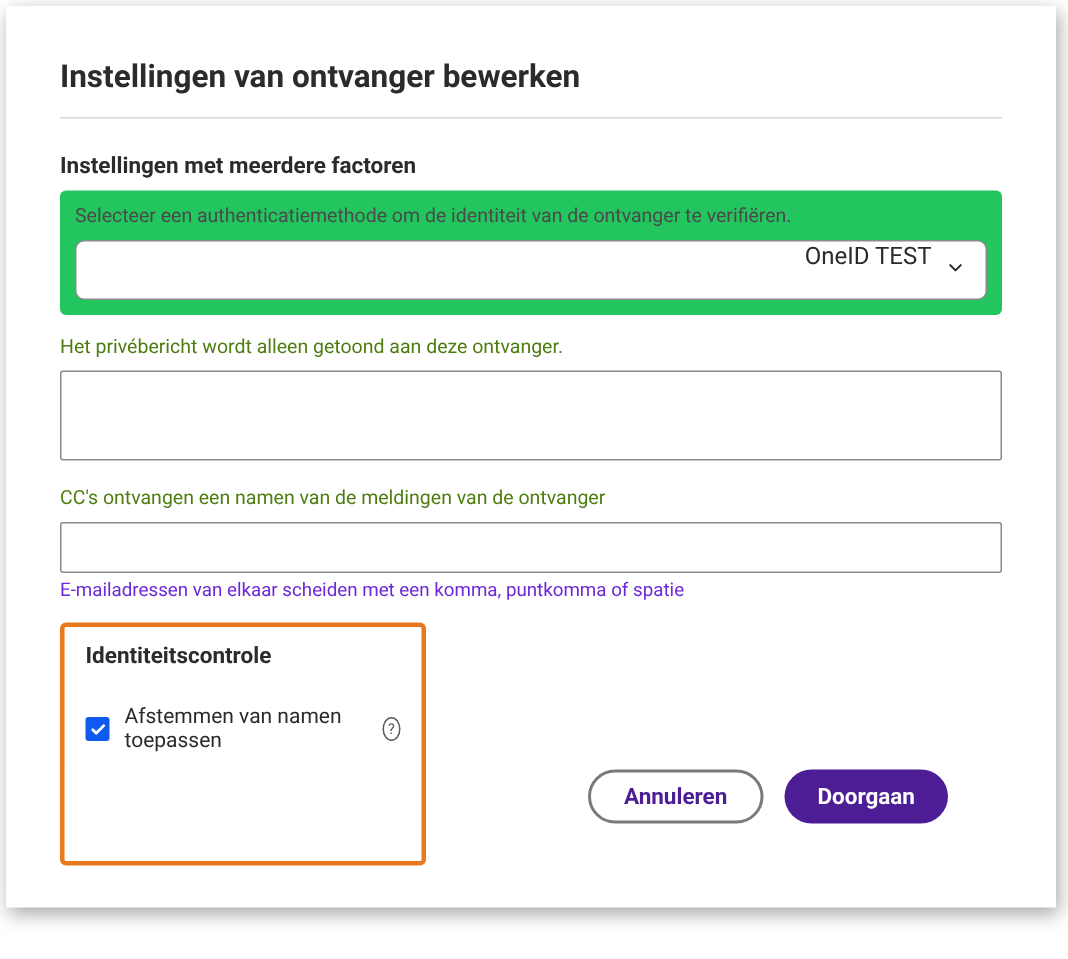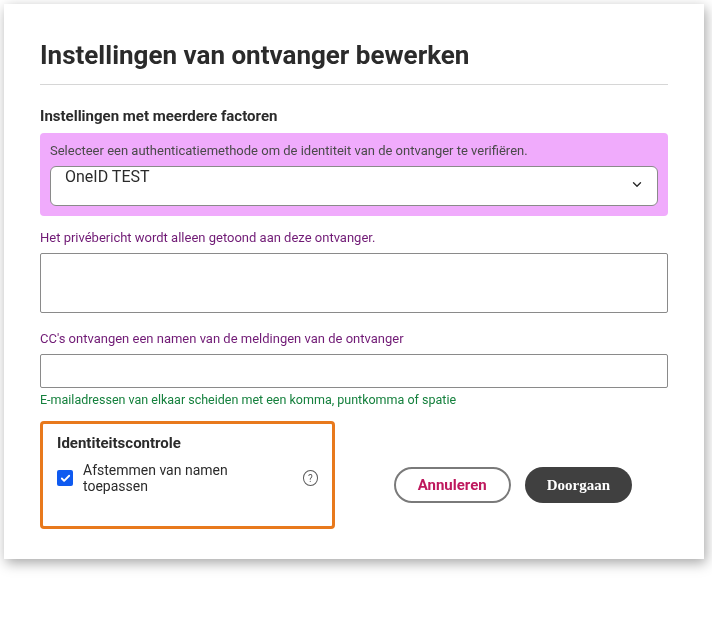--- a/index.html
+++ b/index.html
@@ -16,74 +16,75 @@
     }
     .dialog {
       width: 700px;
       margin: 4px;
       padding: 36px 36px 28px 36px;
       background: #fff;
       box-shadow: 2px 4px 12px rgba(0,0,0,0.35);
       position: relative;
     }
     .page-title {
-      font-size: 26px;
+      font-size: 21px;
       font-weight: 700;
       color: #2b2b2b;
       margin-bottom: 14px;
     }
     .hr {
       border: none;
       border-top: 1px solid #d6d6d6;
       margin-bottom: 22px;
     }
     .section-title {
       font-size: 15px;
       font-weight: 700;
       color: #2b2b2b;
       margin-bottom: 8px;
     }
     .highlight-block {
-      background: #f0abfc;
+      background: #22c55e;
       padding: 10px 10px 10px 10px;
       border-radius: 4px;
       margin-bottom: 6px;
     }
     .helper-text {
       font-size: 13px;
       color: #4a4a4a;
       margin-bottom: 8px;
     }
     .helper-text-small {
       font-size: 13px;
-      color: #701a75;
+      color: #4d7c0f;
       margin-bottom: 8px;
     }
     .helper-text-tiny {
       font-size: 12.5px;
-      color: #15803d;
+      color: #6d28d9;
       margin-top: 4px;
       margin-bottom: 14px;
     }
     .select-wrap {
       position: relative;
       width: 100%;
     }
     .select {
       width: 100%;
       height: 40px;
       padding: 0 36px 0 14px;
       font-size: 16px;
       color: #2b2b2b;
       background: #fff;
       border: 1px solid #8a8a8a;
       border-radius: 6px;
       appearance: none;
       outline: none;
       cursor: pointer;
+      text-align: right;
     }
     .chevron {
       position: absolute;
       right: 14px;
       top: 50%;
       transform: translateY(-50%);
       pointer-events: none;
     }
     .textarea {
       width: 100%;
@@ -107,29 +108,29 @@
       font-family: inherit;
       outline: none;
       background: #fff;
     }
     .field-block {
       margin-bottom: 14px;
     }
     .orange-box {
       border: 3px solid #e8791c;
       border-radius: 4px;
-      padding: 10px 14px 32px 14px;
-      width: 295px;
+      padding: 10px 14px 72px 14px;
+      width: 244px;
       position: relative;
     }
     .checkbox-row {
       display: flex;
       align-items: center;
       gap: 10px;
-      margin-top: 10px;
+      margin-top: 24px;
     }
     .checkbox {
       width: 16px;
       height: 16px;
       background: #0f5af0;
       border-radius: 2px;
       display: flex;
       align-items: center;
       justify-content: center;
       cursor: pointer;
@@ -165,28 +166,27 @@
       font-size: 15px;
       font-weight: 700;
       height: 36px;
       padding: 0 22px;
       border-radius: 18px;
       cursor: pointer;
       outline: none;
     }
     .btn-secondary {
       background: #fff;
-      color: #be185d;
+      color: #4c1d95;
       border: 2px solid #7a7a7a;
     }
     .btn-primary {
-      background: #404040;
+      background: #4c1d95;
       color: #fff;
       border: none;
-      font-family: Liberation Serif, serif;
     }
     .bottom-area {
       position: relative;
       min-height: 110px;
     }
   </style>
 </head>
 <body>
 
 <div class="dialog">

